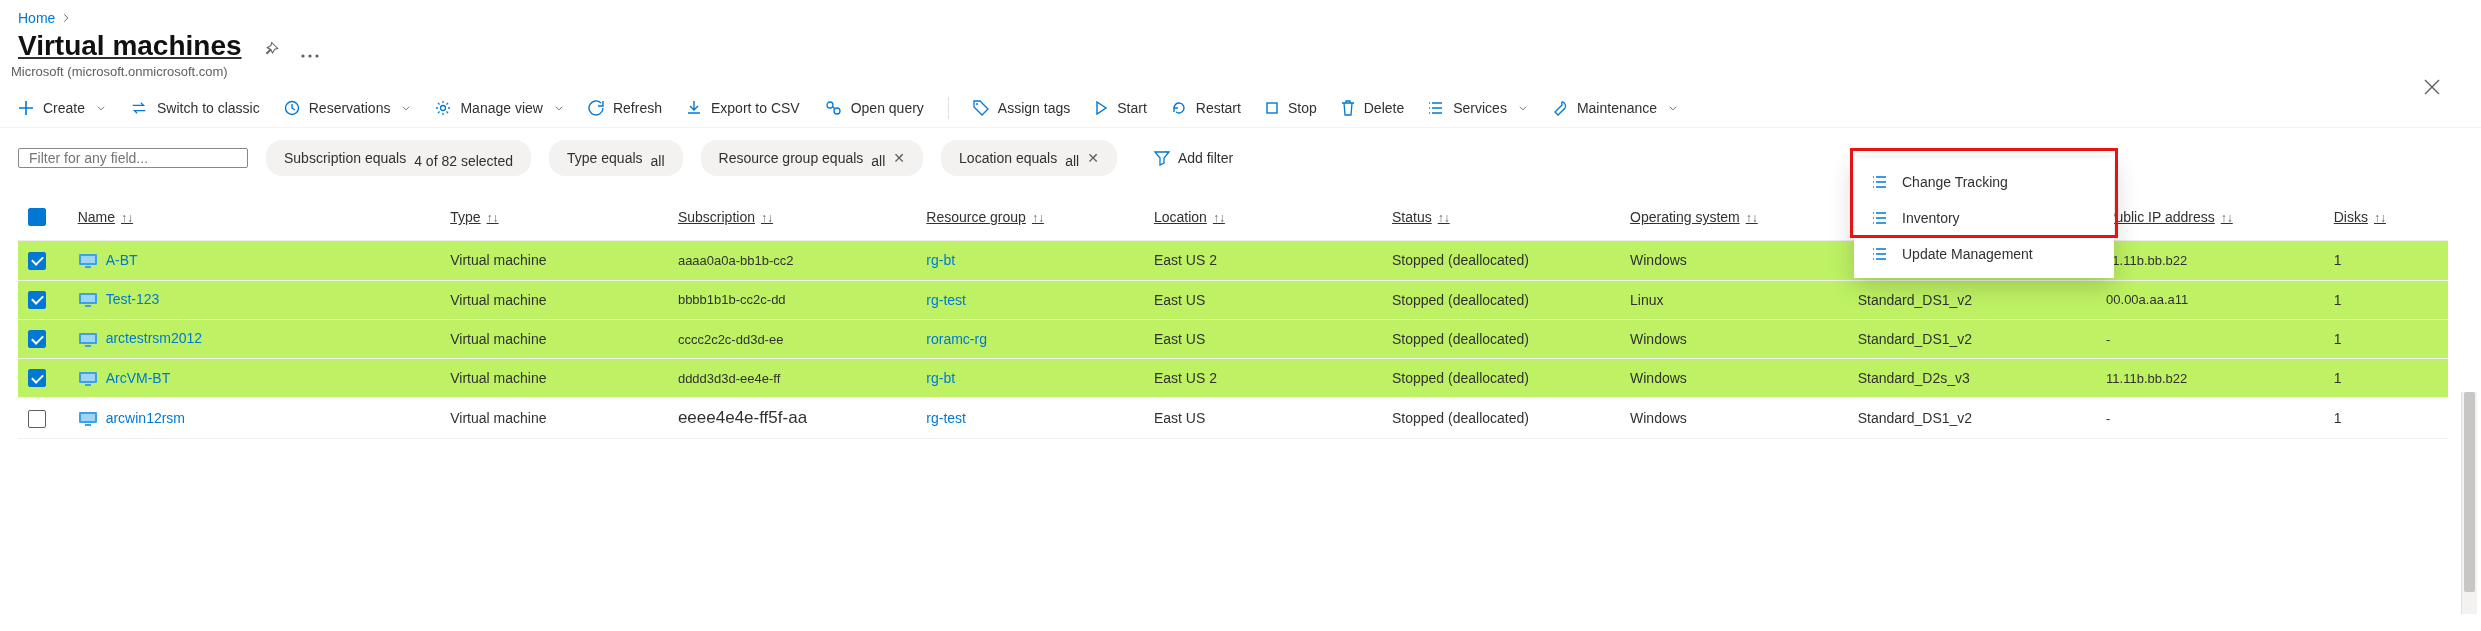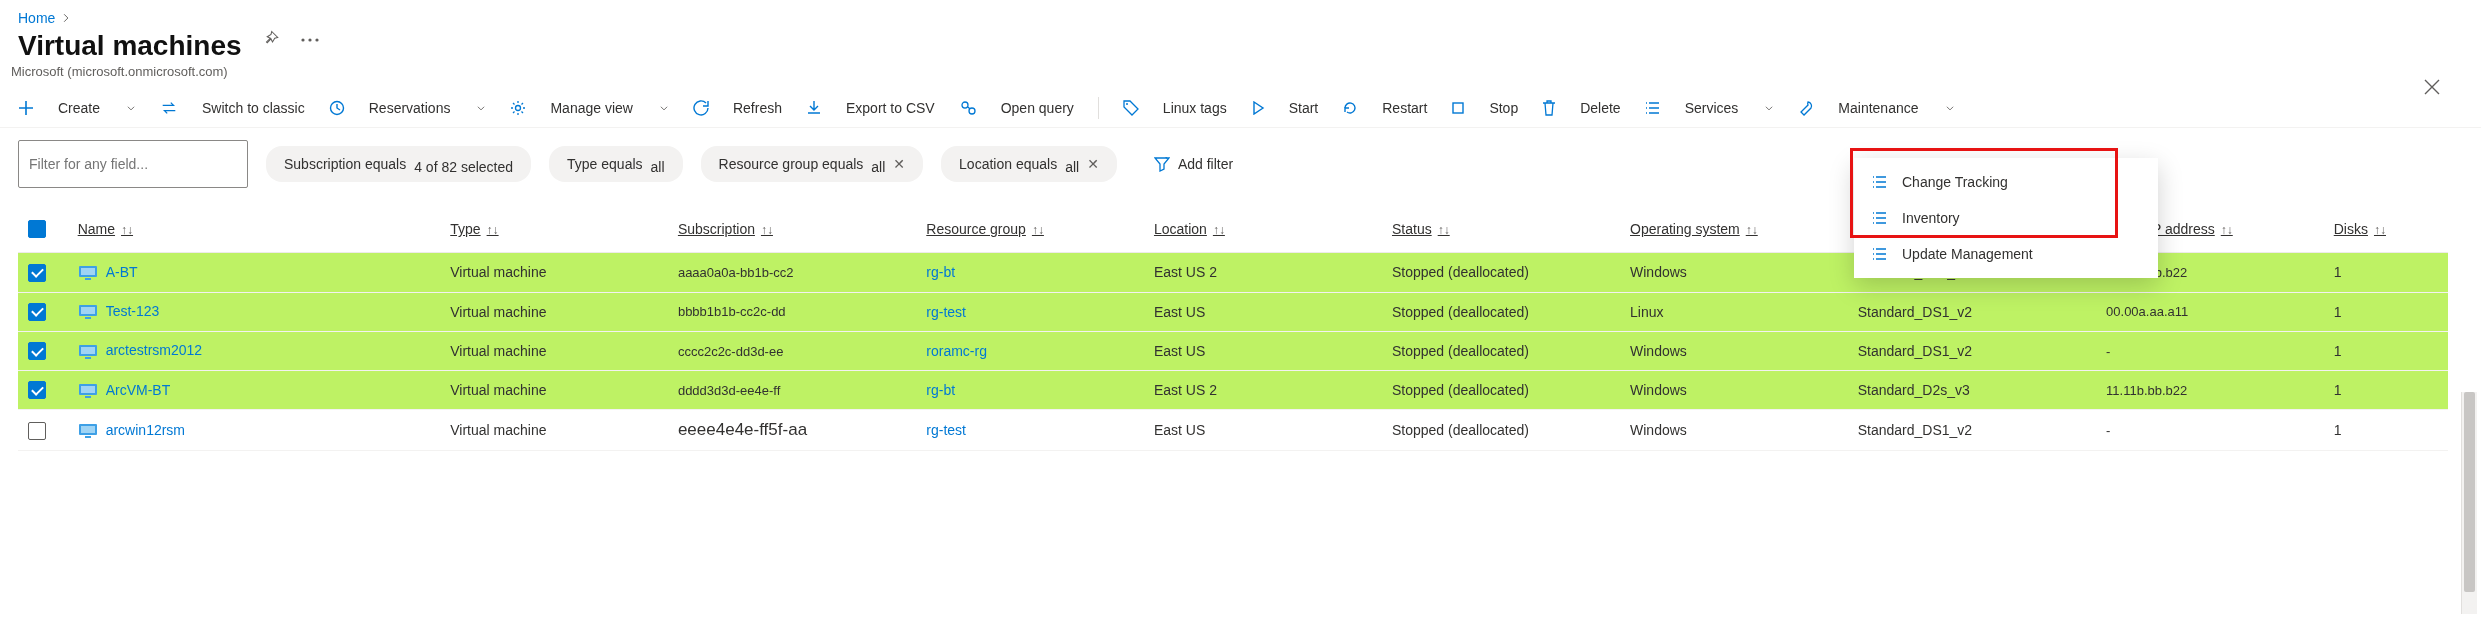--- a/index.html
+++ b/index.html
@@ -9,38 +9,38 @@
     color: #323130;
     background: #fff;
     width: 2481px;
     height: 631px;
     overflow: hidden;
     position: relative;
   }
   a.link { color: #0078d4; text-decoration: none; cursor: pointer; }
   .breadcrumb { padding: 10px 18px 4px 18px; font-size: 14px; display: flex; align-items: center; gap: 6px; }
   .breadcrumb svg { width: 10px; height: 10px; }
-  .title-row { display: flex; align-items: flex-start; padding: 0 18px; gap: 20px; }
+  .title-row { display: flex; align-items: flex-end; padding: 0 18px; gap: 20px; text-decoration: underline; }
   .title-row h1 { font-size: 28px; font-weight: 600; color: #111; }
   .pin-icon, .more-icon { color: #605e5c; cursor: pointer; }
   .close-x { position: absolute; right: 40px; top: 78px; cursor: pointer; color: #605e5c; }
   .subtitle { padding: 2px 18px 10px 11px; font-size: 13px; color: #605e5c; }
   .toolbar {
     display: flex; align-items: center; gap: 24px;
     padding: 8px 18px; border-bottom: 1px solid #f3f2f1;
     font-size: 14px; color: #323130;
     position: relative;
   }
-  .toolbar .tb-item { display: inline-flex; align-items: center; gap: 24px; cursor: pointer; white-space: nowrap; }
+  .toolbar .tb-item { display: inline-flex; align-items: center; gap: 9px; cursor: pointer; white-space: nowrap; }
   .toolbar .sep { width: 1px; height: 22px; background: #e1dfdd; }
   .toolbar svg { flex-shrink: 0; }
   .chev { width: 10px; height: 10px; margin-left: 2px; }
   .filter-row { display: flex; align-items: center; gap: 18px; padding: 12px 18px 18px 18px; flex-wrap: wrap; }
   .filter-input {
-    border: 1px solid #8a8886; border-radius: 2px; height: 48px; width: 230px;
+    border: 1px solid #8a8886; border-radius: 2px; height: 20px; width: 230px;
     padding: 0 10px; font-size: 14px; color: #323130;
   }
   .pill {
     display: inline-flex; align-items: center; gap: 8px;
     height: 36px; padding: 0 18px; border-radius: 16px;
     background: #f3f2f1; font-size: 14px; color: #323130; cursor: pointer;
   }
   .pill b { font-weight: 400; margin-top: 6px; }
   .pill .x { color: #605e5c; cursor: pointer; }
   .pill.add { background: #fff; border: 1px dashed transparent; color: #323130; gap: 8px; }
@@ -88,21 +88,21 @@
   col.sub { width: 240px; }
   col.rg { width: 220px; }
   col.loc { width: 230px; }
   col.status { width: 230px; }
   col.os { width: 220px; }
   col.size { width: 240px; }
   col.ip { width: 220px; }
   col.disks { width: 120px; }
   .services-menu {
     position: absolute; top: 158px; left: 1854px;
-    width: 304px; background: #fff;
+    width: 260px; background: #fff;
     box-shadow: 0 8px 24px rgba(0,0,0,.18);
     padding: 6px 0; z-index: 50;
     font-size: 14px;
   }
   .services-menu .mi {
     display: flex; align-items: center; gap: 14px;
     padding: 10px 18px; cursor: pointer;
   }
   .red-box {
     position: absolute; top: 148px; left: 1850px;
@@ -203,21 +203,21 @@
         <path d="M9 7l2 2" stroke="#0078d4" stroke-width="1.3"></path>
       </svg>
     <span>Open query</span>
   </span>
   <span class="sep"></span>
   <span class="tb-item">
     <svg width="16" height="16" viewBox="0 0 16 16">
         <path d="M1 7V1h6l8 8-6 6z" fill="none" stroke="#0078d4" stroke-width="1.3"></path>
         <circle cx="4" cy="4" r="1" fill="#0078d4"></circle>
       </svg>
-    <span>Linux tags</span>
+    <span>Assign tags</span>
   </span>
   <span class="tb-item">
     <svg width="14" height="14" viewBox="0 0 14 14">
         <path d="M3 1l9 6-9 6z" fill="none" stroke="#0078d4" stroke-width="1.4"></path>
       </svg>
     <span>Start</span>
   </span>
   <span class="tb-item">
     <svg width="16" height="16" viewBox="0 0 16 16">
         <path d="M3 8a5 5 0 1 1 2 4" fill="none" stroke="#0078d4" stroke-width="1.4"></path>

